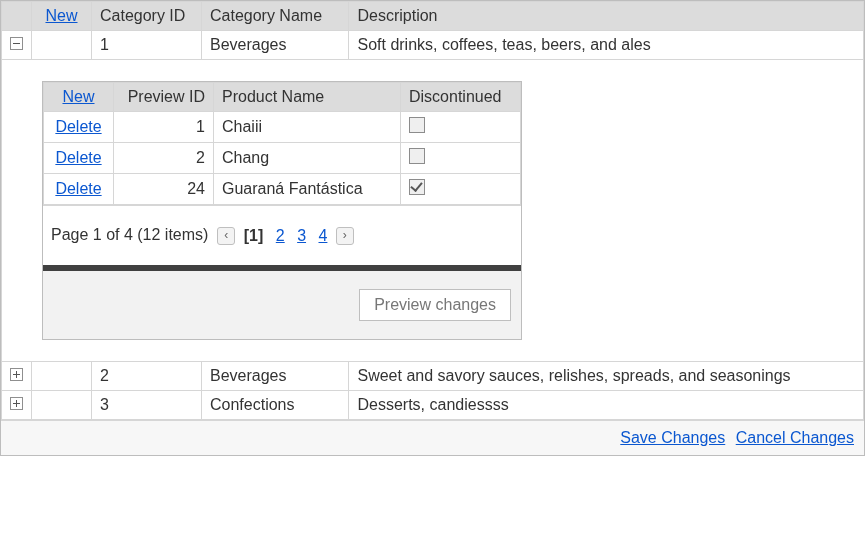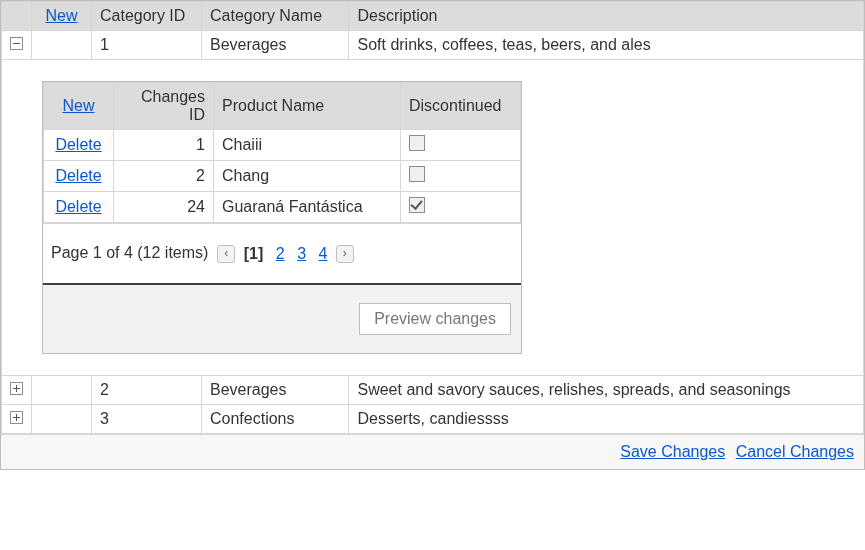--- a/index.html
+++ b/index.html
@@ -88,21 +88,21 @@
     background:#f3f3f3; text-align:center; line-height:14px;
     font-size:12px; color:#666; cursor:pointer;
     vertical-align: middle;
   }
   .pager-bar .current { font-weight:700; margin: 0 4px; }
   .pager-bar .plink { margin: 0 4px; }
   .dxp-num { vertical-align: middle; }
 
   .footer-area {
     background: #f2f2f2;
-    border-top:2px solid #404040;
+    border-top:6px solid #404040;
     padding: 18px 10px 18px 10px;
     text-align: right;
   }
   .preview-btn {
     display:inline-block;
     border:1px solid #bfbfbf;
     padding:6px 14px;
     background:#fff;
     color:#777;
     cursor:pointer;
@@ -145,21 +145,21 @@
       <tr class="detail-row">
         <td colspan="5" class="detail-holder">
           <div style="padding:16px 0 16px 32px;">
             <div class="inner-wrap">
               <table class="inner-grid">
                 <thead>
                   <tr>
                     <th class="cmd-cell-inner">
                       <span class="link">New</span>
                     </th>
-                    <th class="id-cell-inner">Changes ID</th>
+                    <th class="id-cell-inner">Preview ID</th>
                     <th>Product Name</th>
                     <th class="center" style="width:120px;">Discontinued</th>
                   </tr>
                 </thead>
                 <tbody>
                   <tr>
                     <td class="cmd-cell-inner"><span class="link">Delete</span></td>
                     <td class="id-cell-inner">1</td>
                     <td>Chaiii</td>
                     <td class="center"><span class="chk"></span></td>

